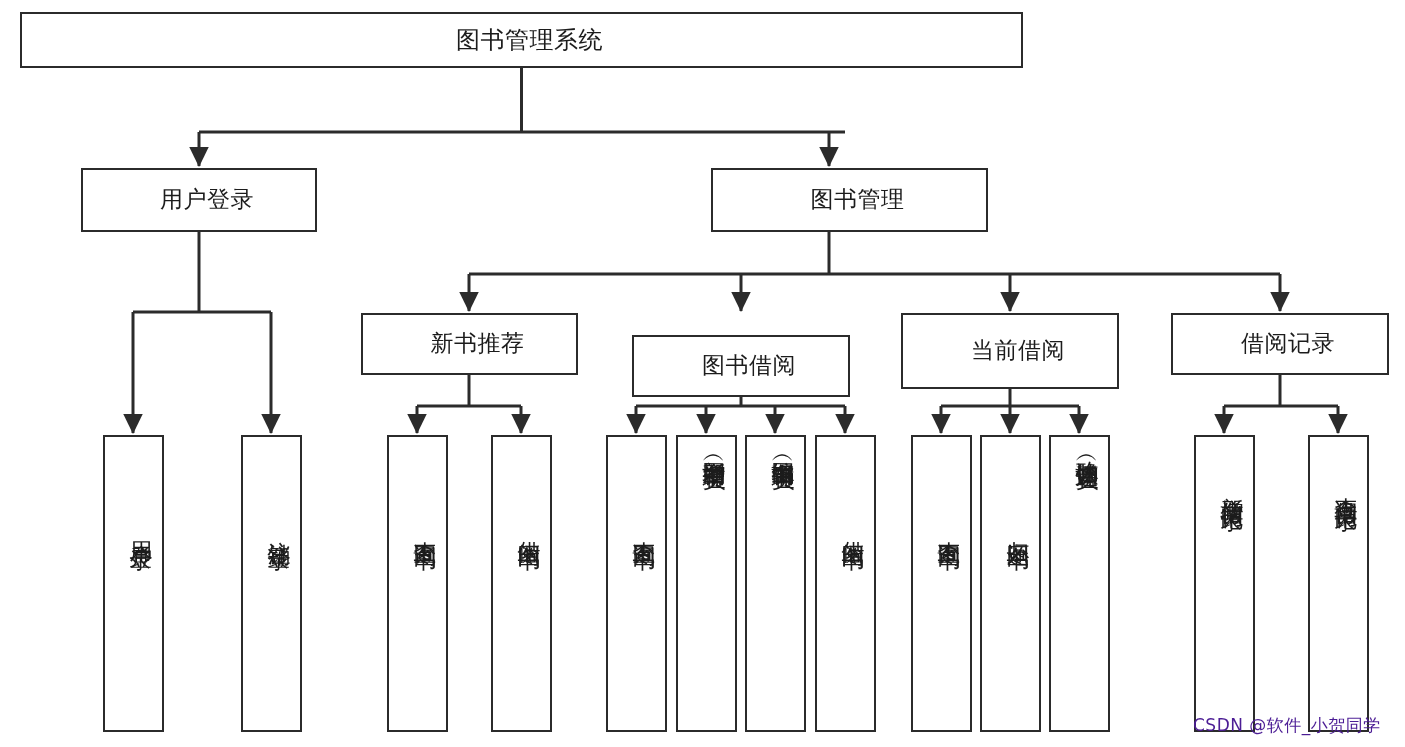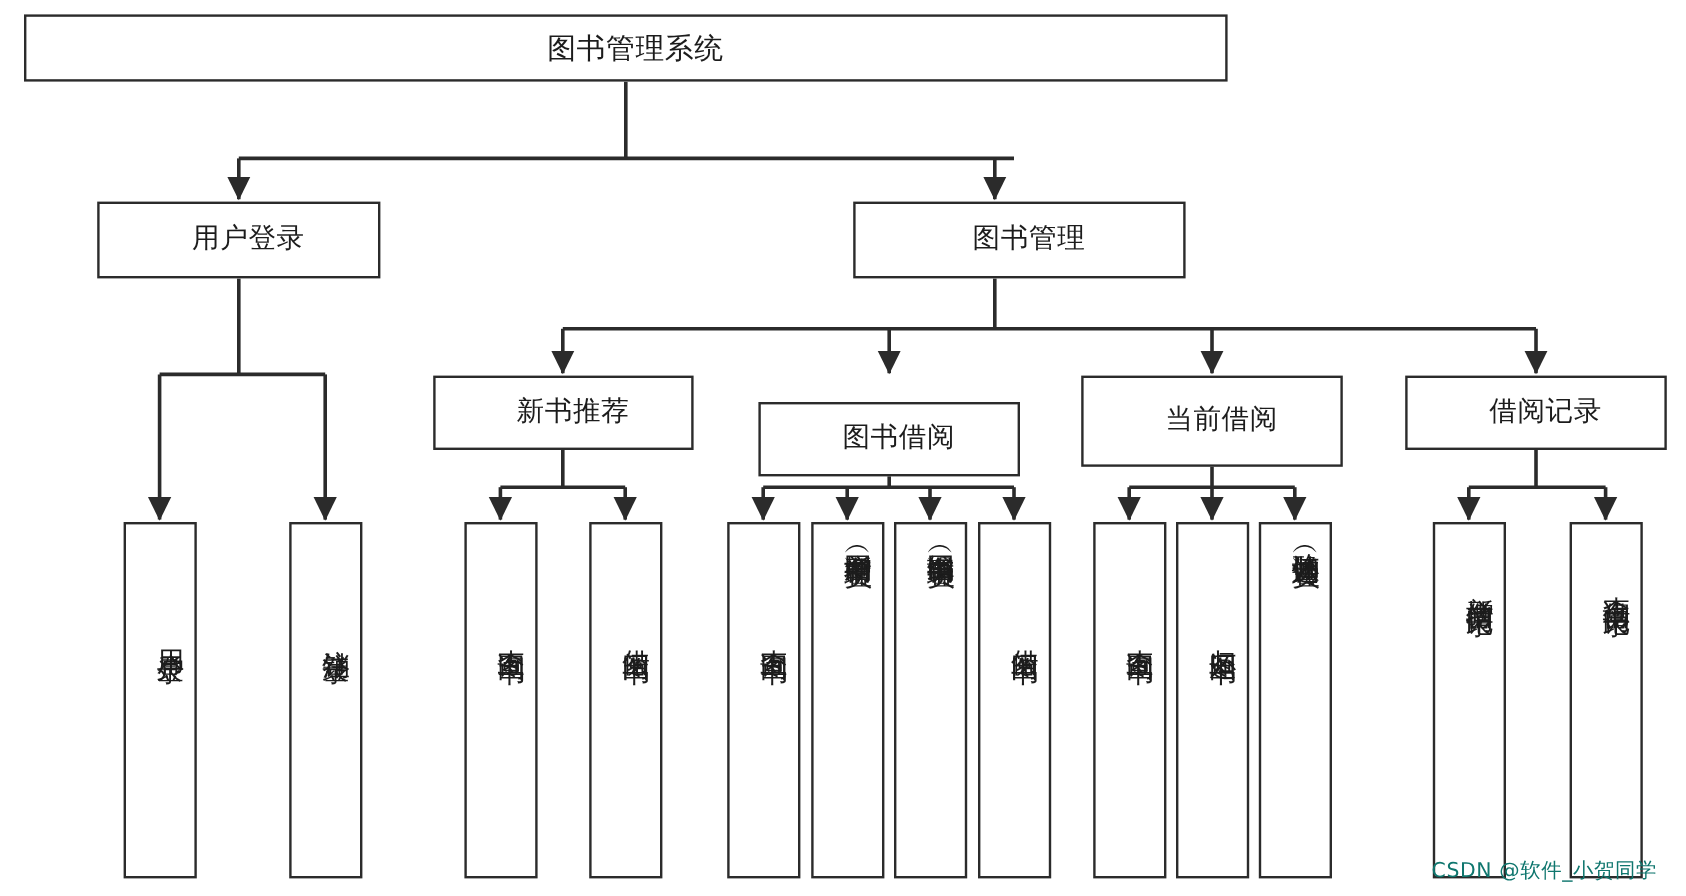--- a/index.html
+++ b/index.html
@@ -68,21 +68,21 @@
     max-height: 100%;
   }
   .v-node.tall-text .node-label {
     letter-spacing: 1px;
   }
   #watermark {
     position: absolute;
     left: 1193px;
     top: 714px;
     font-size: 17px;
-    color: #0f766e;
+    color: #4c1d95;
     letter-spacing: 0.5px;
     white-space: nowrap;
     z-index: 5;
   }
 </style>
 </head>
 <body>
 
 <div id="diagram-root">
 

